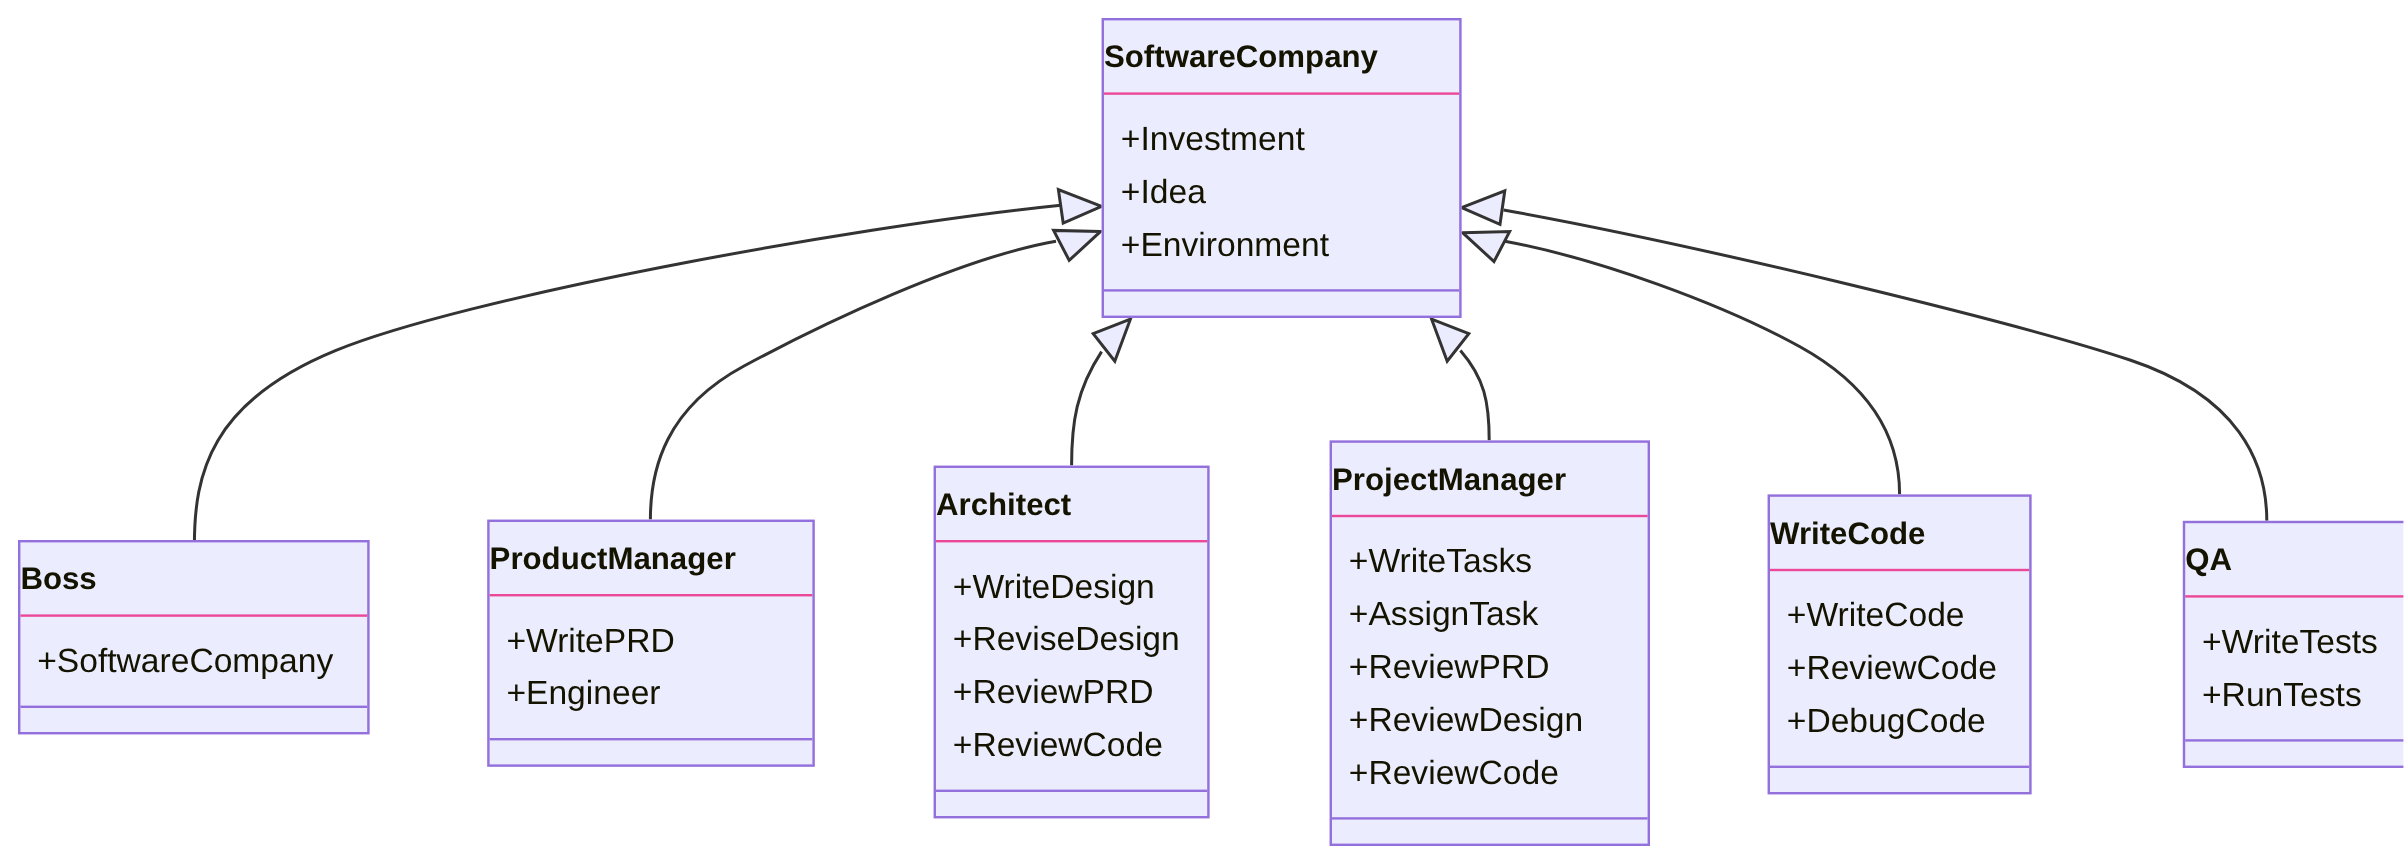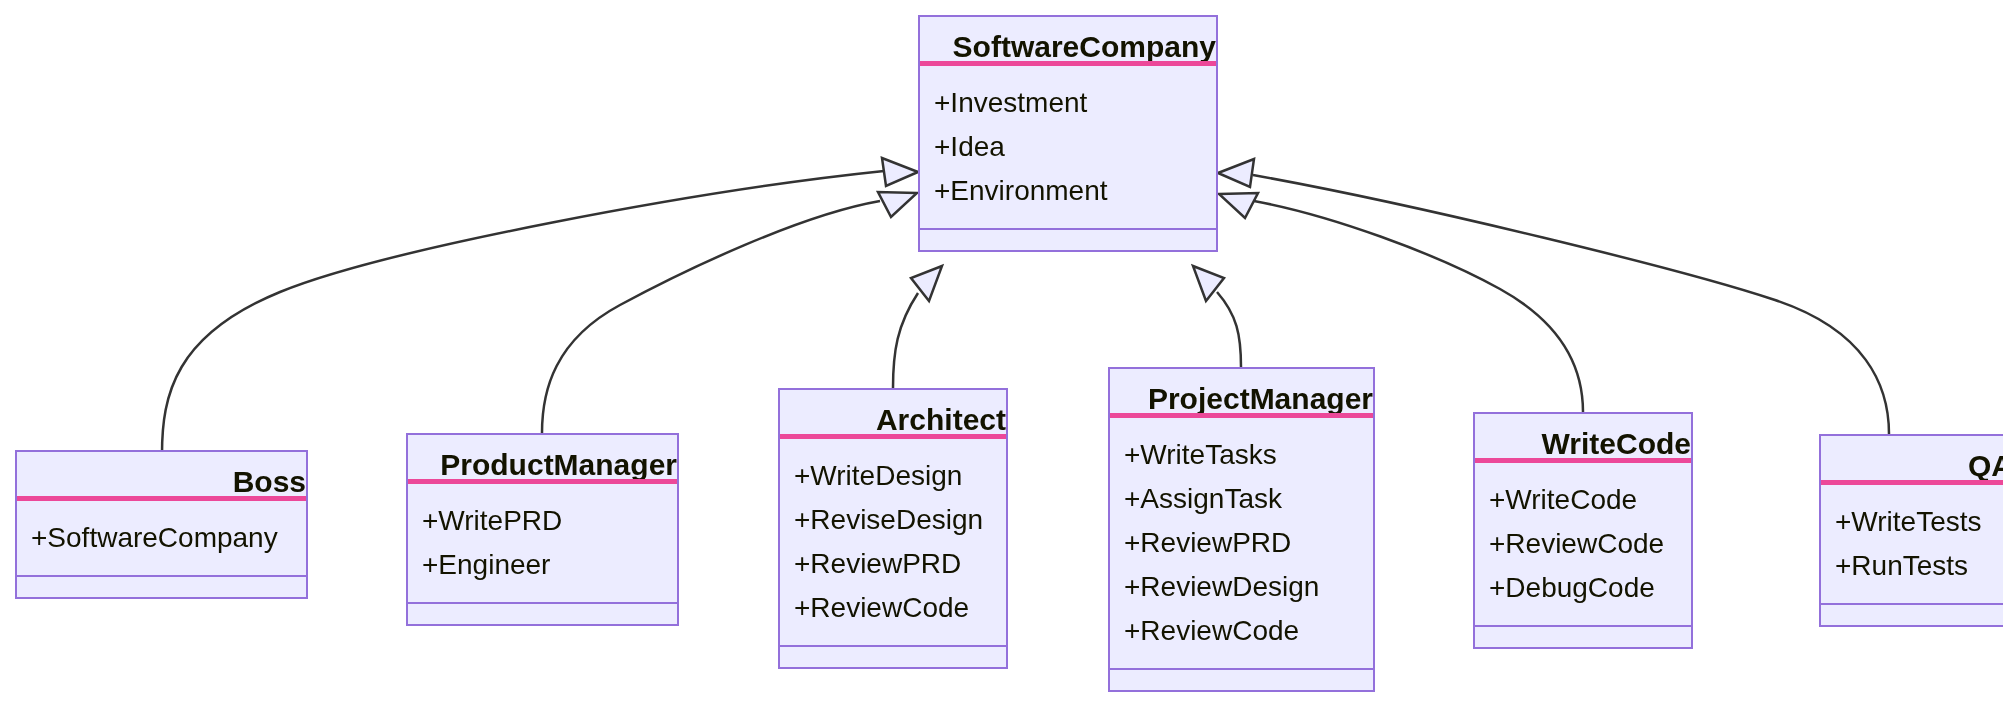--- a/index.html
+++ b/index.html
@@ -23,30 +23,30 @@
     height: 722px;
   }
   .class-box {
     position: absolute;
     background: #ECECFF;
     border: 2px solid #9370DB;
     box-sizing: border-box;
     color: #131300;
   }
   .class-title {
-    height: 44px;
+    height: 60px;
     line-height: 60px;
-    text-align: right;
+    text-align: left;
     font-weight: bold;
-    font-size: 30px;
+    font-size: 26px;
     white-space: nowrap;
     overflow: hidden;
   }
   .class-attrs {
-    border-top: 5px solid #ec4899;
+    border-top: 2px solid #ec4899;
     padding: 15px 14px;
   }
   .attr-row {
     font-size: 28px;
     line-height: 44px;
     white-space: nowrap;
   }
   .class-methods {
     border-top: 2px solid #9370DB;
     height: 20px;

